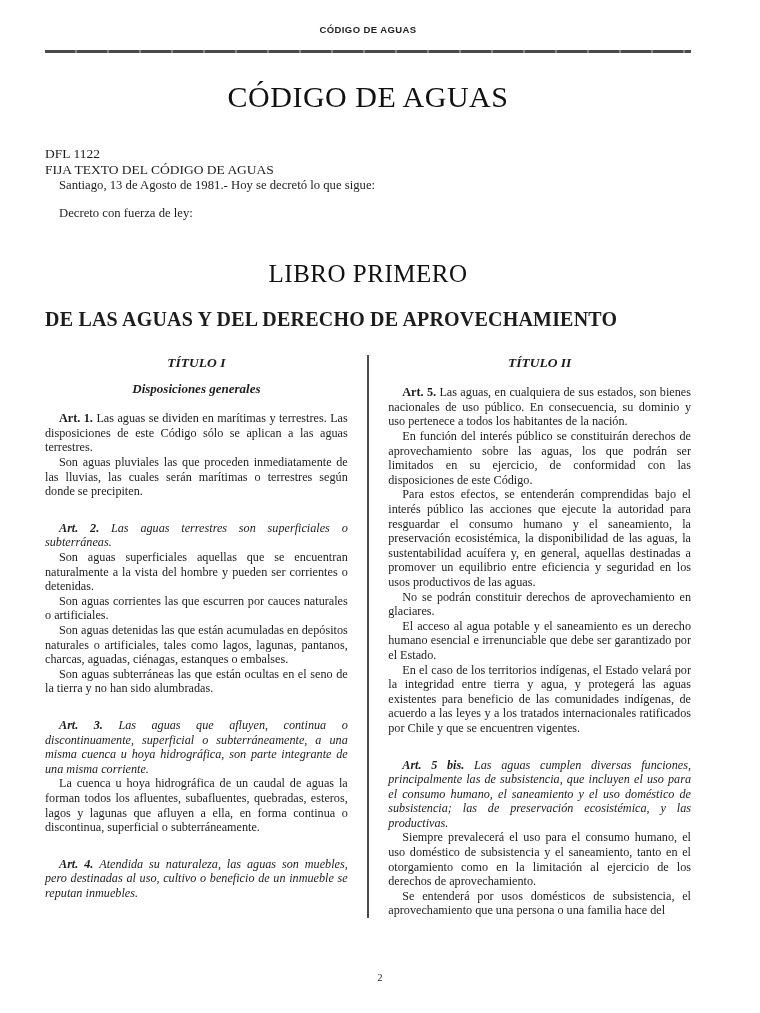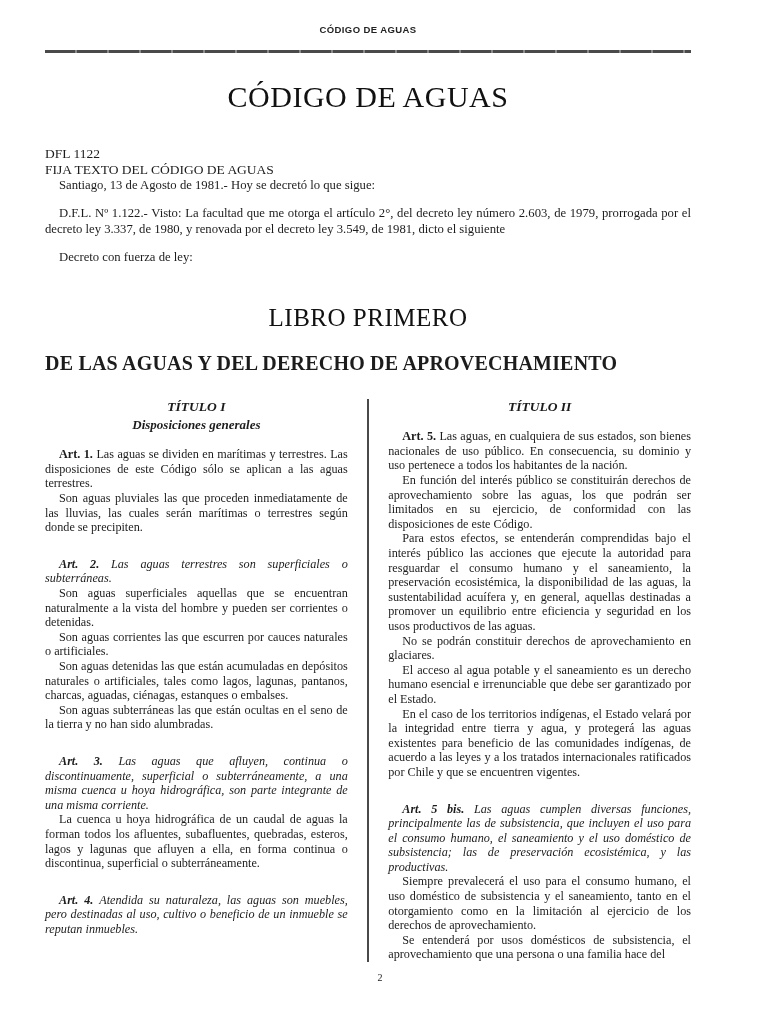--- a/index.html
+++ b/index.html
@@ -81,21 +81,21 @@
   .titulo-head { text-align: center; margin-bottom: 14px; }
   .titulo-name {
     font-size: 13.5px;
     font-weight: bold;
     font-style: italic;
   }
   .titulo-sub {
     font-size: 13px;
     font-weight: bold;
     font-style: italic;
-    margin-top: 2px;
+    margin-top: 10px;
   }
 
   .col p.art {
     margin: 0;
     font-size: 12.2px;
     line-height: 14.6px;
     text-align: justify;
     text-indent: 14px;
   }
   .col p.art.space { margin-top: 22px; font-style: italic; }
@@ -121,21 +121,20 @@
 
   <h1 class="doc-title">CÓDIGO DE AGUAS</h1>
 
   <div class="dfl-block">
     <div>DFL 1122</div>
     <div>FIJA TEXTO DEL CÓDIGO DE AGUAS</div>
   </div>
 
   <div class="intro" id="intro-container">
       <p>Santiago, 13 de Agosto de 1981.- Hoy se decretó lo que sigue:</p>
-      <p>D.F.L. Nº 1.122.- Visto: La facultad que me otorga el artículo 2°, del decreto ley número 2.603, de 1979, prorrogada por el decreto ley 3.337, de 1980, y renovada por el decreto ley 3.549, de 1981, dicto el siguiente</p>
       <p>Decreto con fuerza de ley:</p>
     </div>
 
   <h2 class="book-title">LIBRO PRIMERO</h2>
   <div class="book-subtitle">DE LAS AGUAS Y DEL DERECHO DE APROVECHAMIENTO</div>
 
   <div class="columns">
 
     <div class="col" id="col-left">
       <div class="titulo-head">

